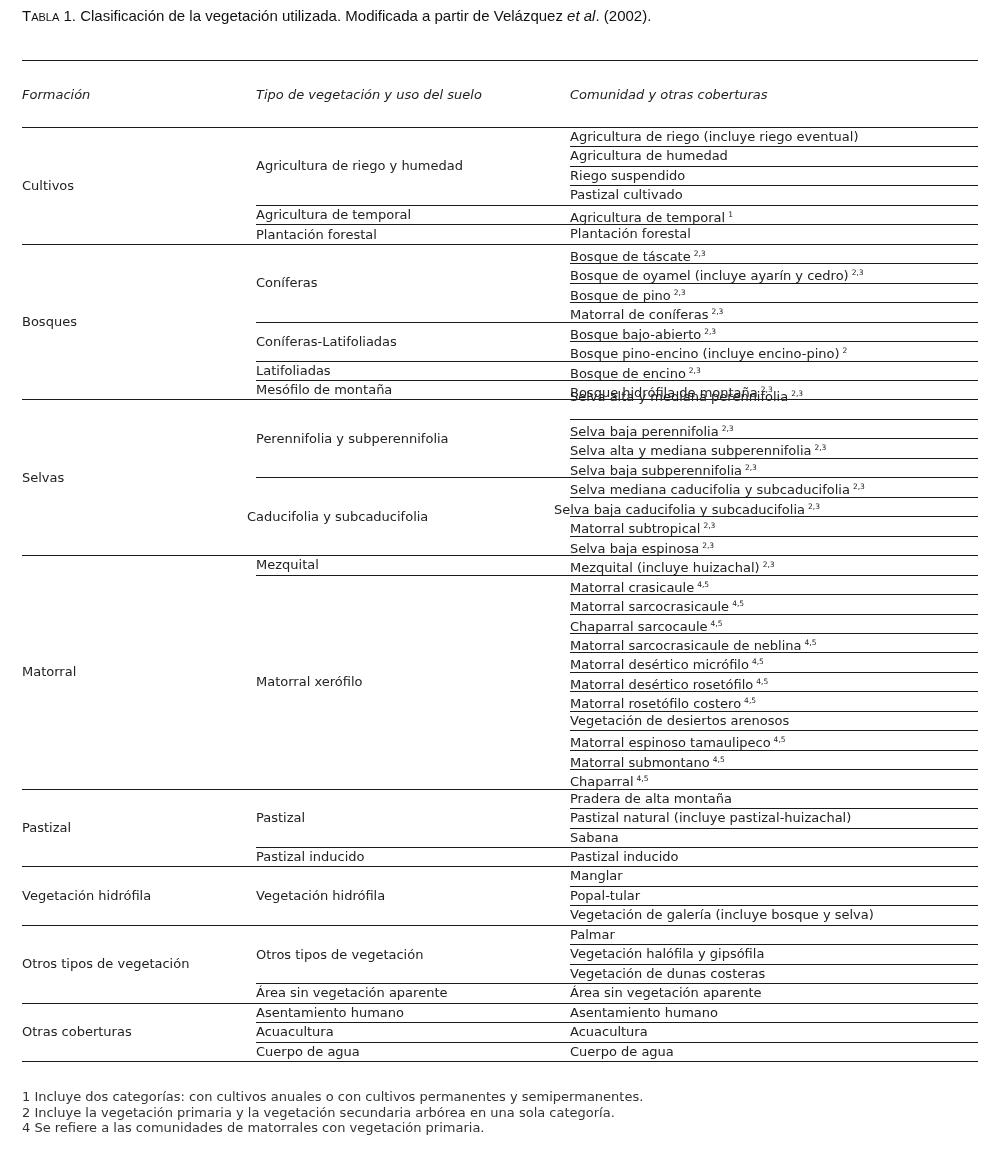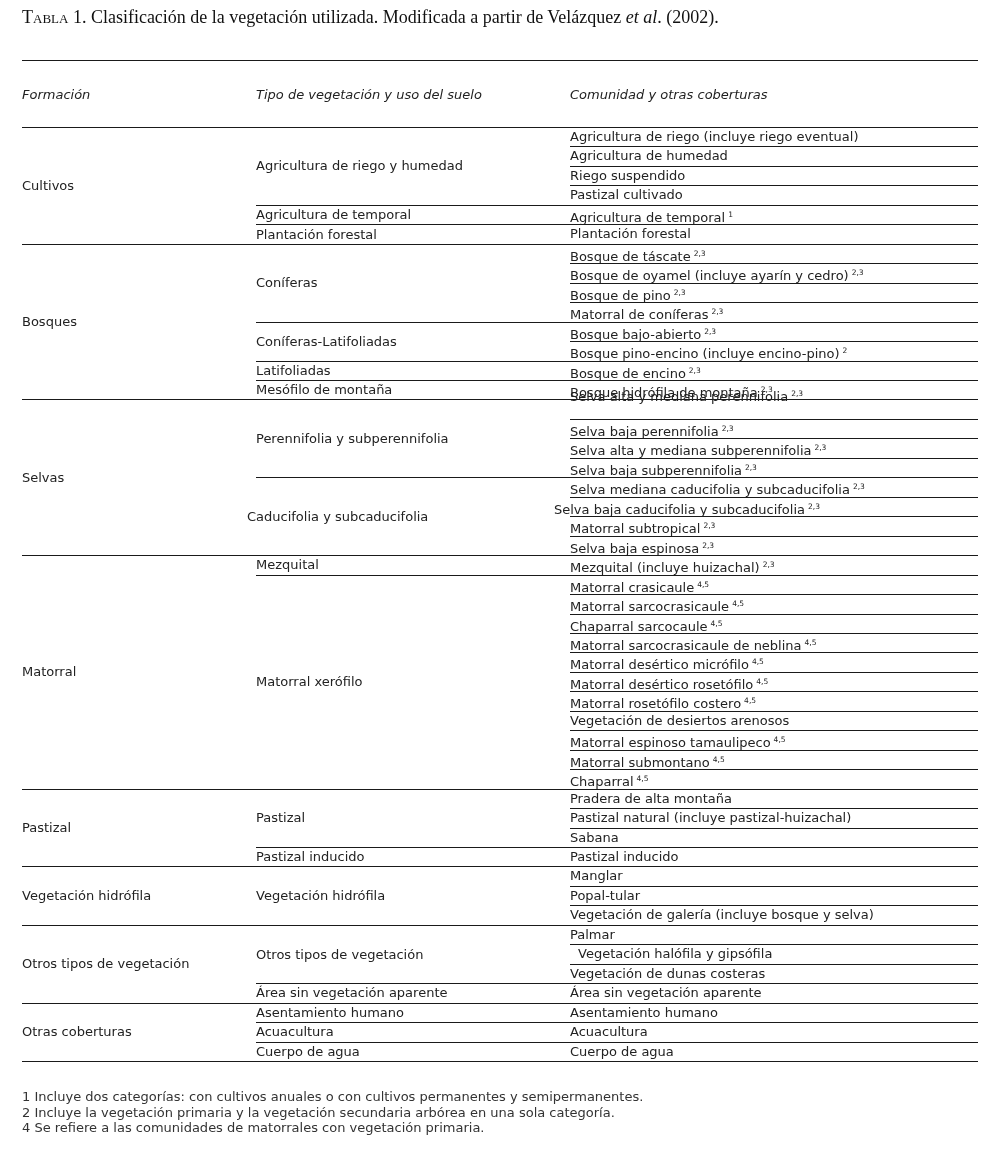--- a/index.html
+++ b/index.html
@@ -1,17 +1,17 @@
 <!DOCTYPE html>
 <html><head>
 <meta charset="utf-8">
 <style>
   html, body { margin: 0; padding: 0; background: #ffffff; }
   body { width: 1002px; height: 1173px; position: relative; overflow: hidden; color: #1a1a1a; }
-  .caption { position: absolute; left: 22px; top: 7px; font-family: Liberation Serif, serif; font-size: 18px; color: #111; white-space: nowrap; }
+  .caption { position: absolute; left: 22px; top: 7px; font-family: Liberation Sans, sans-serif; font-size: 15px; color: #111; white-space: nowrap; }
   .caption .sc { font-variant: small-caps; }
   .caption i { font-style: italic; }
   .rule { position: absolute; height: 1px; background: #1a1a1a; }
   .rule.thick { height: 1.4px; }
   .hdr { position: absolute; top: 87px; font-family: "DejaVu Sans", sans-serif; font-style: italic; font-size: 13px; color: #222; white-space: nowrap; }
   .cell { position: absolute; font-family: "DejaVu Sans", sans-serif; font-size: 13px; color: #222; white-space: nowrap; line-height: 19.46px; }
   .cell sup { font-size: 7.5px; vertical-align: 5px; margin-left: 3px; }
   .midcell { position: absolute; font-family: "DejaVu Sans", sans-serif; font-size: 13px; color: #222; white-space: nowrap; display: flex; align-items: center; }
   .footnotes { position: absolute; left: 22px; top: 1089px; font-family: "DejaVu Sans", sans-serif; font-size: 13px; color: #333; line-height: 15.6px; }
   .footnotes div { white-space: nowrap; }
@@ -147,21 +147,21 @@
     <div class="cell" style="left: 570px; top: 885.94px;"><span>Popal-tular</span></div>
     <div class="rule" style="left: 570px; top: 905.4px; width: 408px;"></div>
     <div class="cell" style="left: 570px; top: 905.4px;"><span>Vegetación de galería (incluye bosque y selva)</span></div>
     <div class="rule" style="left: 570px; top: 924.86px; width: 408px;"></div>
     <div class="midcell" style="left: 256px; top: 866.48px; height: 58.38px;">Vegetación hidrófila</div>
     <div class="rule" style="left: 256px; top: 924.86px; width: 314px;"></div>
     <div class="midcell" style="left: 22px; top: 866.48px; height: 58.38px;">Vegetación hidrófila</div>
     <div class="rule" style="left: 22px; top: 924.86px; width: 234px;"></div>
     <div class="cell" style="left: 570px; top: 924.86px;"><span>Palmar</span></div>
     <div class="rule" style="left: 570px; top: 944.32px; width: 408px;"></div>
-    <div class="cell" style="left: 570px; top: 944.32px; margin-left: 8px;"><span>Vegetación halófila y gipsófila</span></div>
+    <div class="cell" style="left: 570px; top: 944.32px;"><span>Vegetación halófila y gipsófila</span></div>
     <div class="rule" style="left: 570px; top: 963.78px; width: 408px;"></div>
     <div class="cell" style="left: 570px; top: 963.78px;"><span>Vegetación de dunas costeras</span></div>
     <div class="rule" style="left: 570px; top: 983.24px; width: 408px;"></div>
     <div class="midcell" style="left: 256px; top: 924.86px; height: 58.38px;">Otros tipos de vegetación</div>
     <div class="rule" style="left: 256px; top: 983.24px; width: 314px;"></div>
     <div class="cell" style="left: 570px; top: 983.24px;"><span>Área sin vegetación aparente</span></div>
     <div class="rule" style="left: 570px; top: 1002.7px; width: 408px;"></div>
     <div class="midcell" style="left: 256px; top: 983.24px; height: 19.46px;">Área sin vegetación aparente</div>
     <div class="rule" style="left: 256px; top: 1002.7px; width: 314px;"></div>
     <div class="midcell" style="left: 22px; top: 924.86px; height: 77.84px;">Otros tipos de vegetación</div>

